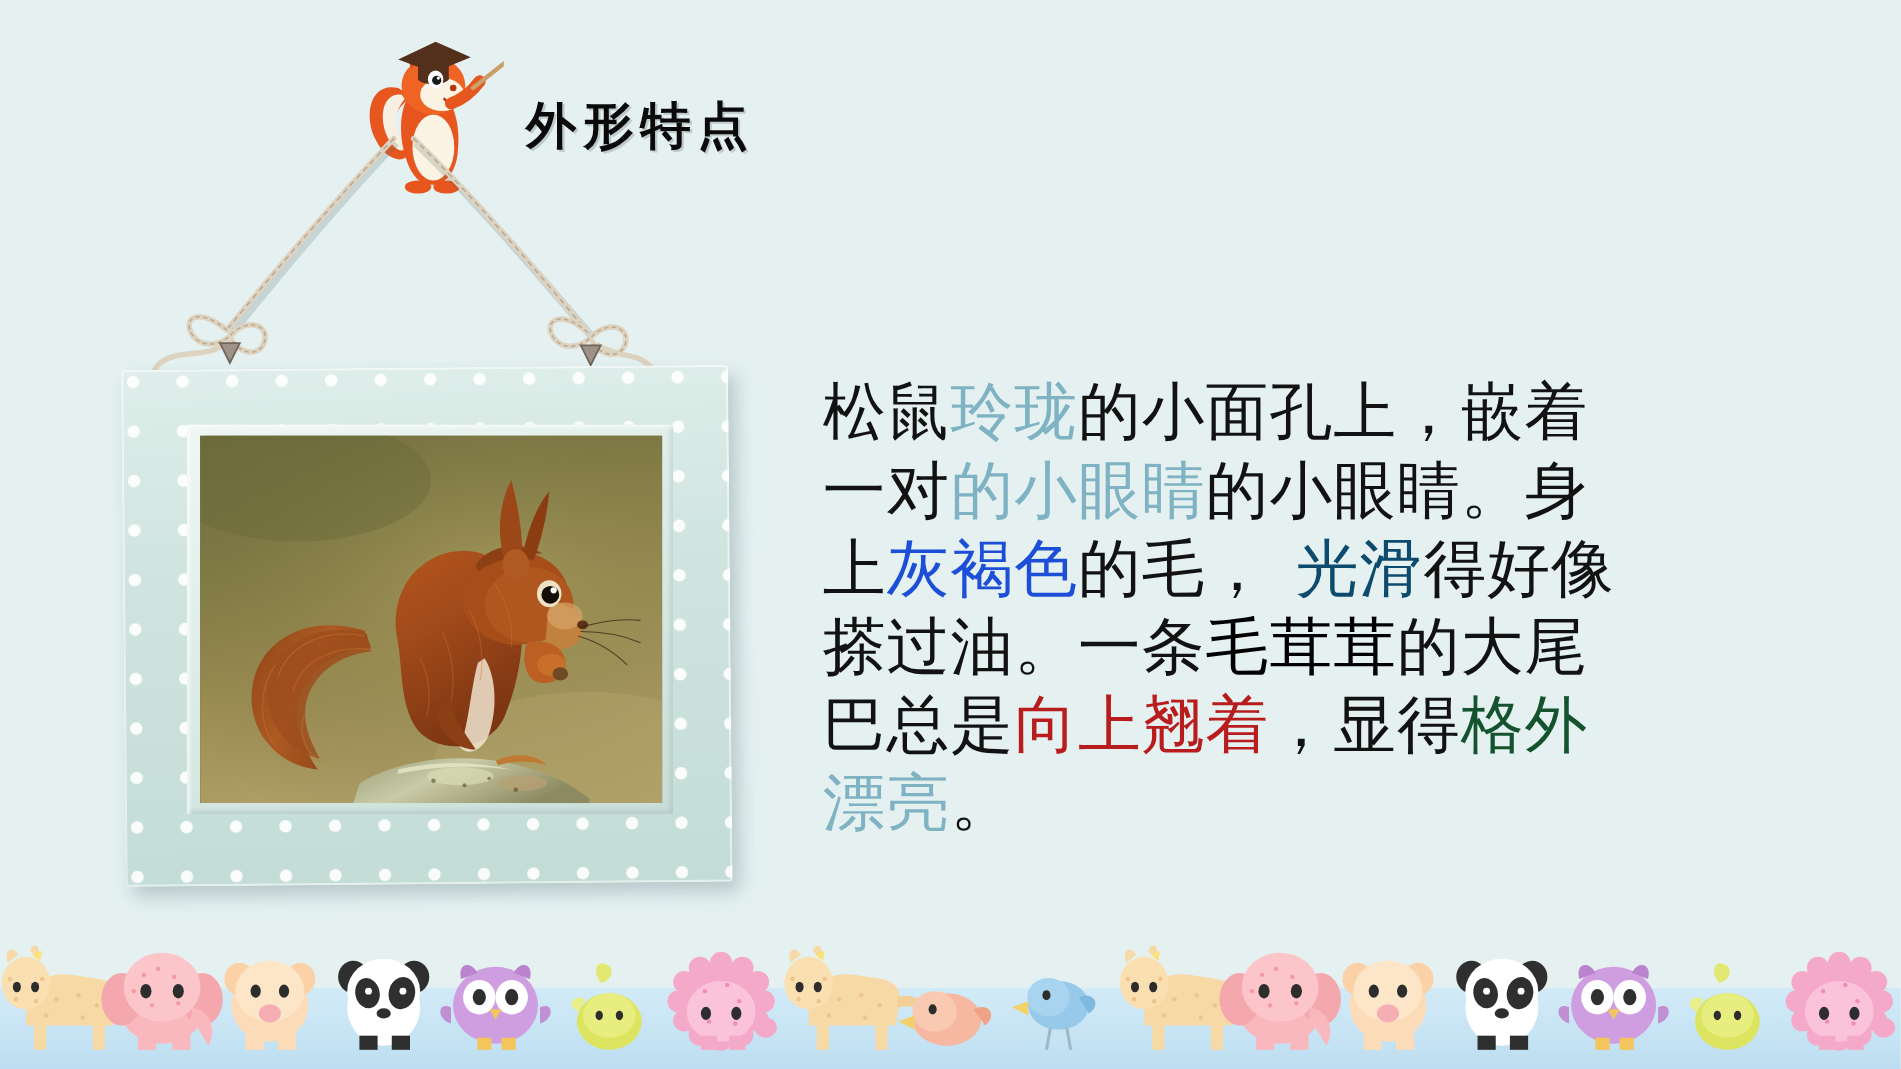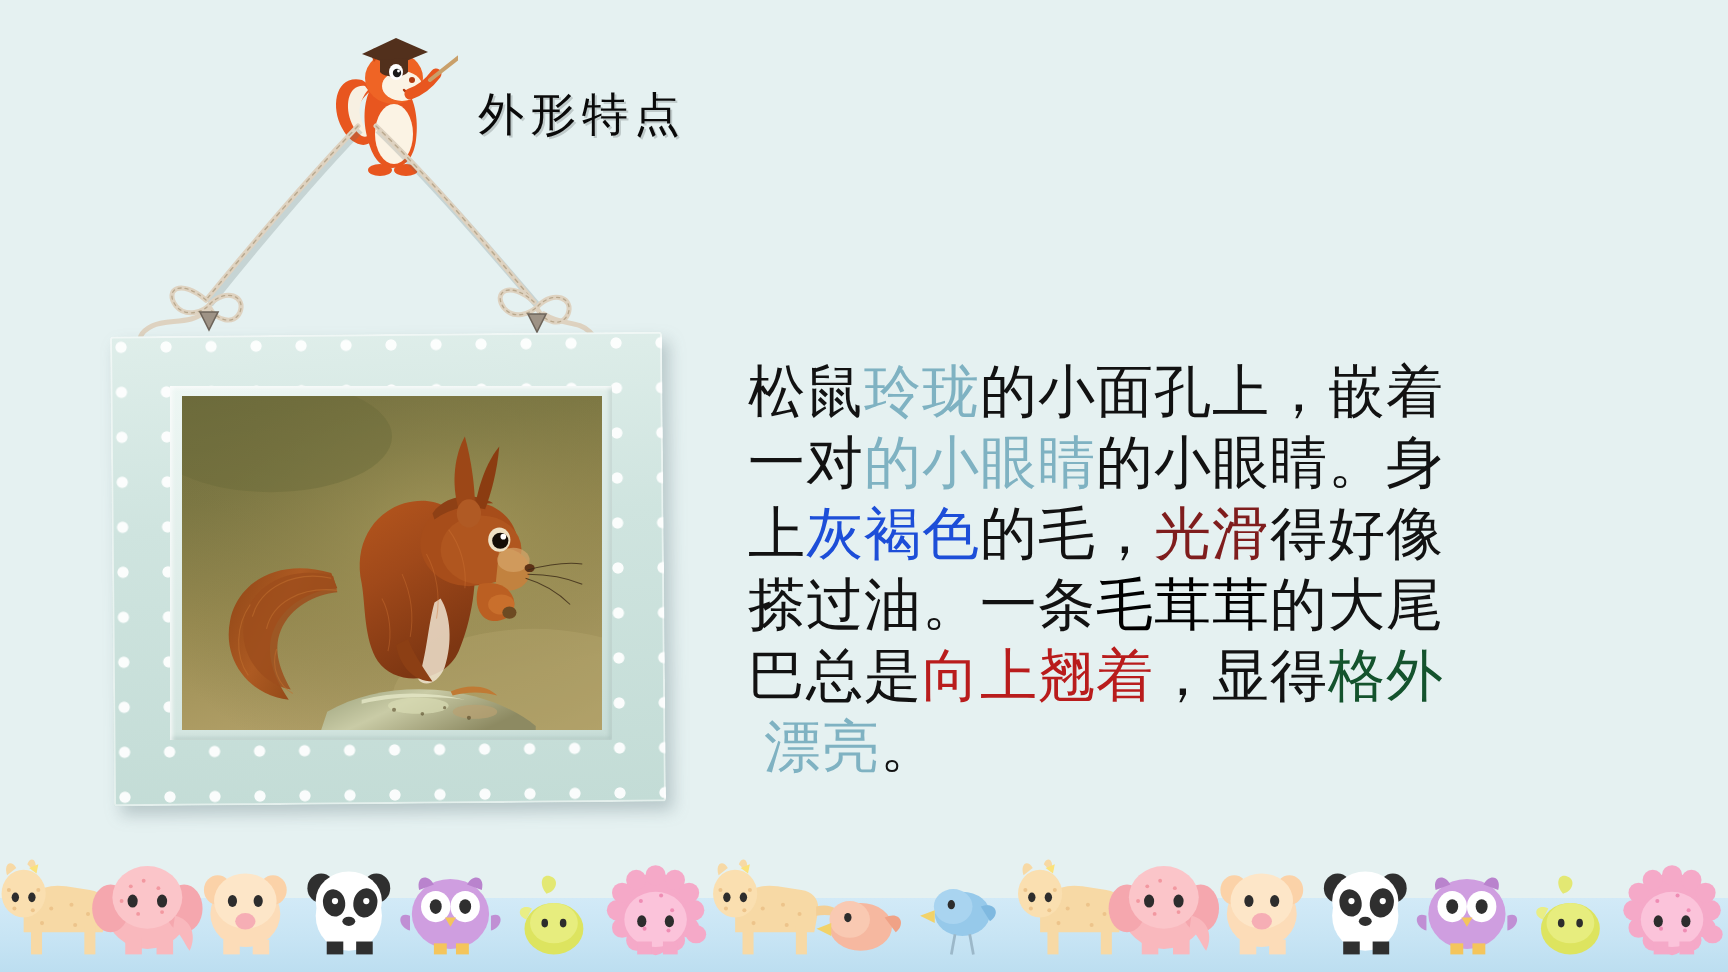--- a/index.html
+++ b/index.html
@@ -27,21 +27,21 @@
   }
   #mascot {
     position: absolute;
     left: 0px; top: 0px;
     width: 140px; height: 150px;
   }
   #page-title {
     position: absolute;
     left: 160px; top: 56px;
     font-family: "DejaVu Sans", "Liberation Sans", sans-serif;
-    font-weight: normal;
+    font-weight: bold;
     font-size: 46px;
     letter-spacing: 6px;
     color: #0a0a0a;
     text-shadow: 2px 2px 0 rgba(120,130,130,.35);
     white-space: nowrap;
   }
 
   
   #twine {
     position: absolute;
@@ -78,21 +78,21 @@
     left: 70px; top: 62px; right: 62px; bottom: 74px;
     overflow: hidden;
     background: #8a8250;
     box-shadow: inset 0 0 14px rgba(40,35,10,.45);
   }
   #photo svg { display:block; width:100%; height:100%; }
 
   
   #text-block {
     position: absolute;
-    left: 748px; top: 356px;
+    left: 748px; top: 340px;
     width: 730px;
     font-size: 57px;
     line-height: 71px;
     color: #121212;
     font-family: "Liberation Serif", "DejaVu Serif", serif;
     letter-spacing: 1px;
     text-align: justify;
   }
   .hl { color: #7fb2c2; }
 
@@ -299,24 +299,24 @@
           <circle cx="286" cy="318" r="2"></circle>
         </g>
         <path d="M268 292 C286 284 304 286 314 296 C300 292 284 292 270 296 Z" fill="#c07a34"></path>
       </svg>
     </div>
   </div>
 
   <div id="text-block" style="color: rgb(18, 18, 18);">
       <div style="white-space: nowrap;"><span>松鼠</span><span class="hl" style="color: rgb(127, 178, 194);">玲珑</span><span>的小面孔上，嵌着</span></div>
       <div style="white-space: nowrap;"><span>一对</span><span class="hl" style="color: rgb(127, 178, 194);">的小眼睛</span><span>的小眼睛。身</span></div>
-      <div style="white-space: nowrap;"><span>上</span><span class="hl" style="color: #1d4ed8;">灰褐色</span><span>的毛，</span><span class="hl" style="color: #7f1d1d;">光滑</span><span>得好像</span></div>
+      <div style="white-space: nowrap;"><span>上</span><span class="hl" style="color: #1d4ed8;">灰褐色</span><span>的毛，</span><span class="hl" style="color: #0c4a6e; margin-left: 24px;">光滑</span><span>得好像</span></div>
       <div style="white-space: nowrap;"><span>搽过油。一条</span><span class="hl" style="color: #000000;">毛茸茸</span><span>的大尾</span></div>
       <div style="white-space: nowrap;"><span>巴总是</span><span class="hl" style="color: #b91c1c;">向上翘着</span><span>，显得</span><span class="hl" style="color: #14532d;">格外</span></div>
-      <div style="white-space: nowrap; margin-left: 16px;"><span class="hl" style="color: rgb(127, 178, 194);">漂亮</span><span>。</span></div>
+      <div style="white-space: nowrap;"><span class="hl" style="color: rgb(127, 178, 194);">漂亮</span><span>。</span></div>
     </div>
 
   <div id="bottom-band"></div>
   <div id="animal-strip">
     <svg viewBox="0 0 1728 170" preserveAspectRatio="none">
       <g id="animals">
           <g transform="translate(-13.176470588235297,-4) scale(0.92)">
             <path d="M40 130 C40 104 62 92 86 96 L112 100 C126 102 132 112 130 124 L126 146 L40 146 Z" fill="#f7d9a5"></path>
             <path d="M128 118 C142 114 154 120 158 130 C150 128 138 126 128 128 Z" fill="#f3cf96"></path>
             <ellipse cx="40" cy="104" rx="24" ry="26" fill="#fadfb0"></ellipse>

